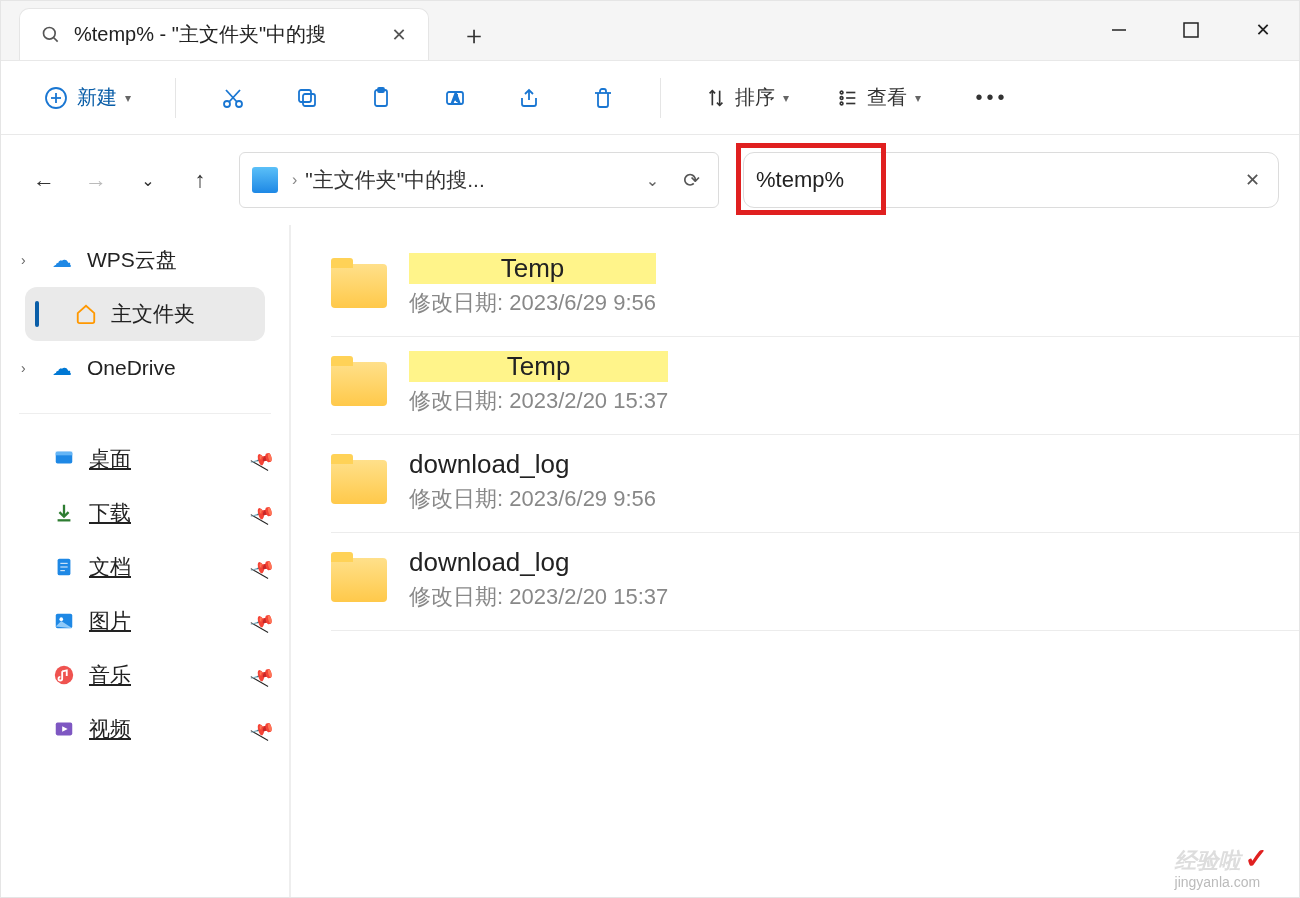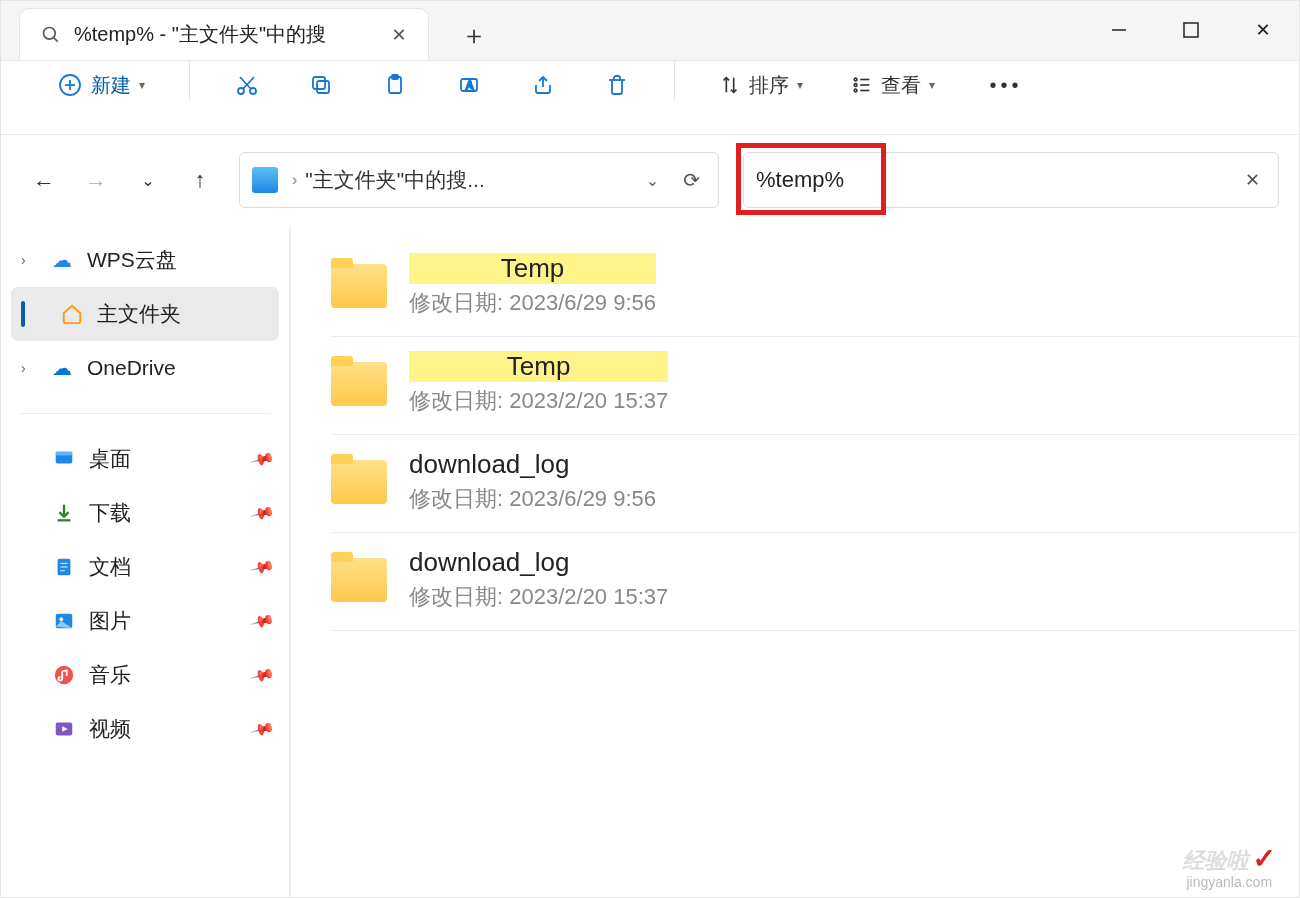--- a/index.html
+++ b/index.html
@@ -5,57 +5,57 @@
 * { margin:0; padding:0; box-sizing:border-box; font-family:"Segoe UI","Microsoft YaHei",sans-serif; }
 body { background:#f7f7f7; width:1300px; height:898px; overflow:hidden; position:relative; }
 .window { background:#fff; width:1300px; height:898px; display:flex; flex-direction:column; border:1px solid #e5e5e5;}
 .titlebar { height:60px; display:flex; align-items:flex-end; background:#f5f5f5; border-bottom:1px solid #e8e8e8; }
 .tab { display:flex; align-items:center; gap:10px; background:#fff; height:52px; padding:0 14px 0 18px; border-radius:10px 10px 0 0; margin-left:18px; min-width:410px; max-width:410px; border:1px solid #e5e5e5; border-bottom:none;}
 .tab-title { font-size:20px; color:#222; white-space:nowrap; overflow:hidden; text-overflow:clip; flex:1;}
 .tab-close, .newtab { width:30px; height:30px; display:flex; align-items:center; justify-content:center; color:#555; font-size:18px; cursor:pointer;}
 .newtab { margin-left:30px; margin-bottom:10px; font-size:26px; color:#333;}
 .wincontrols { margin-left:auto; display:flex; height:60px;}
 .wincontrols div { width:72px; display:flex; align-items:center; justify-content:center; font-size:18px; color:#222; cursor:pointer;}
-.toolbar { height:74px; display:flex; gap:24px; padding:0 44px; border-bottom:1px solid #e9e9e9;}
+.toolbar { height:74px; display:flex; align-items:center; gap:24px; padding:0 30px; border-bottom:1px solid #e9e9e9;}
 .tb-btn { height:48px; display:flex; align-items:center; justify-content:center; padding:0 12px; color:#0a5ea8; border-radius:6px; cursor:pointer; gap:8px; font-size:20px;}
 .tb-btn.icon-only { width:50px; padding:0; font-size:24px;}
 .tb-sep { width:1px; height:40px; background:#e5e5e5; margin:0 8px;}
 .tb-btn.dark { color:#333; }
 .addr-row { height:90px; display:flex; align-items:center; padding:0 20px; gap:6px;}
 .nav-btn { width:46px; height:46px; display:flex; align-items:center; justify-content:center; color:#333; font-size:22px; cursor:pointer;}
 .nav-btn.dis { color:#bbb; }
 .addrbar { flex:0 0 auto; display:flex; align-items:center; height:56px; border:1px solid #dcdcdc; border-radius:6px; padding:0 8px 0 12px; margin-left:10px; min-width:480px; background:#fff;}
 .addrbar .folder-ic { width:26px; height:26px; background:linear-gradient(#5bc0f8,#1e88e5); border-radius:3px; margin-right:6px;}
 .addrbar .chev { color:#888; padding:0 8px; font-size:16px;}
 .addrbar .crumb { font-size:21px; color:#333; flex:1; white-space:nowrap; overflow:hidden;}
 .addrbar .drop { color:#666; padding:0 14px; cursor:pointer;}
 .addrbar .refresh { color:#555; padding:0 10px; cursor:pointer; font-size:20px;}
-.searchbox { flex:1; height:56px; border:1px solid #dcdcdc; border-radius:6px; display:flex; align-items:center; margin-left:18px; padding:0 12px; background:#fff; position:relative;}
+.searchbox { flex:1; height:56px; border:1px solid #dcdcdc; border-radius:11px; display:flex; align-items:center; margin-left:18px; padding:0 12px; background:#fff; position:relative;}
 .searchbox input { border:none; outline:none; font-size:22px; flex:1; background:transparent; color:#222;}
 .searchbox .clr { color:#555; font-size:18px; cursor:pointer; padding:0 6px;}
 .highlight-box { position:absolute; left:-8px; top:-10px; width:150px; height:72px; border:5px solid #e02020; pointer-events:none;}
 .body { flex:1; display:flex; min-height:0;}
 .sidebar { width:290px; border-right:2px solid #eee; padding-top:8px; overflow:hidden; background:#fff; position:relative;}
 .sb-item { display:flex; align-items:center; height:54px; padding:0 16px 0 20px; font-size:21px; color:#222; cursor:pointer; gap:12px;}
-.sb-item.sel { background:#eaeaea; border-radius:7px; margin:0 10px;}
+.sb-item.sel { background:#eaeaea; border-radius:12px; margin:0 24px;}
 .sb-item .exp { width:16px; color:#666; font-size:14px;}
 .sb-item.sel .bar { width:4px; height:26px; background:#0a5ea8; border-radius:2px; position:absolute; left:10px;}
-.sb-item.q { padding-left:50px; justify-content:flex-start;}
+.sb-item.q { padding-left:50px; justify-content:flex-start;text-decoration:underline;}
 .sb-pin { margin-left:auto; color:#888; font-size:16px; transform:rotate(30deg);}
 .sb-divider { height:1px; background:#eee; margin:18px 18px;}
 .ic { width:26px; height:26px; display:inline-flex; align-items:center; justify-content:center; font-size:20px;}
 .main { flex:1; overflow:auto; padding:14px 0 0 40px; background:#fff;}
 .result { display:flex; align-items:center; gap:22px; padding:14px 0 18px 0; border-bottom:1px solid #ececec;}
 .result .fic { width:56px; height:44px; background:linear-gradient(#ffe08a,#ffc94a); border-radius:4px; position:relative;}
 .result .fic:before { content:""; position:absolute; top:-6px; left:0; width:22px; height:10px; background:#ffd257; border-radius:3px 3px 0 0;}
 .result .info .name { font-size:26px; color:#222;}
 .result .info .name.hl { background:#fff48a; padding:0 4px;text-align:center;}
 .result .info .meta { font-size:22px; color:#888; margin-top:4px;}
 .result .info .meta .lbl { color:#888;}
-.watermark { position:absolute; right:24px; bottom:8px; text-align:center; font-size:14px; color:#bbb; line-height:1.1;}
+.watermark { position:absolute; right:32px; bottom:8px; text-align:left; font-size:14px; color:#bbb; line-height:1.1;}
 .watermark .big { font-size:22px; font-weight:bold; color:#ddd; font-style:italic;}
 .watermark .chk { color:#e02020; font-size:28px; font-weight:bold; margin-left:4px;}
 svg { display:block; }
 </style>
 </head>
 <body>
 
 <div class="window">
 
   <div class="titlebar">

